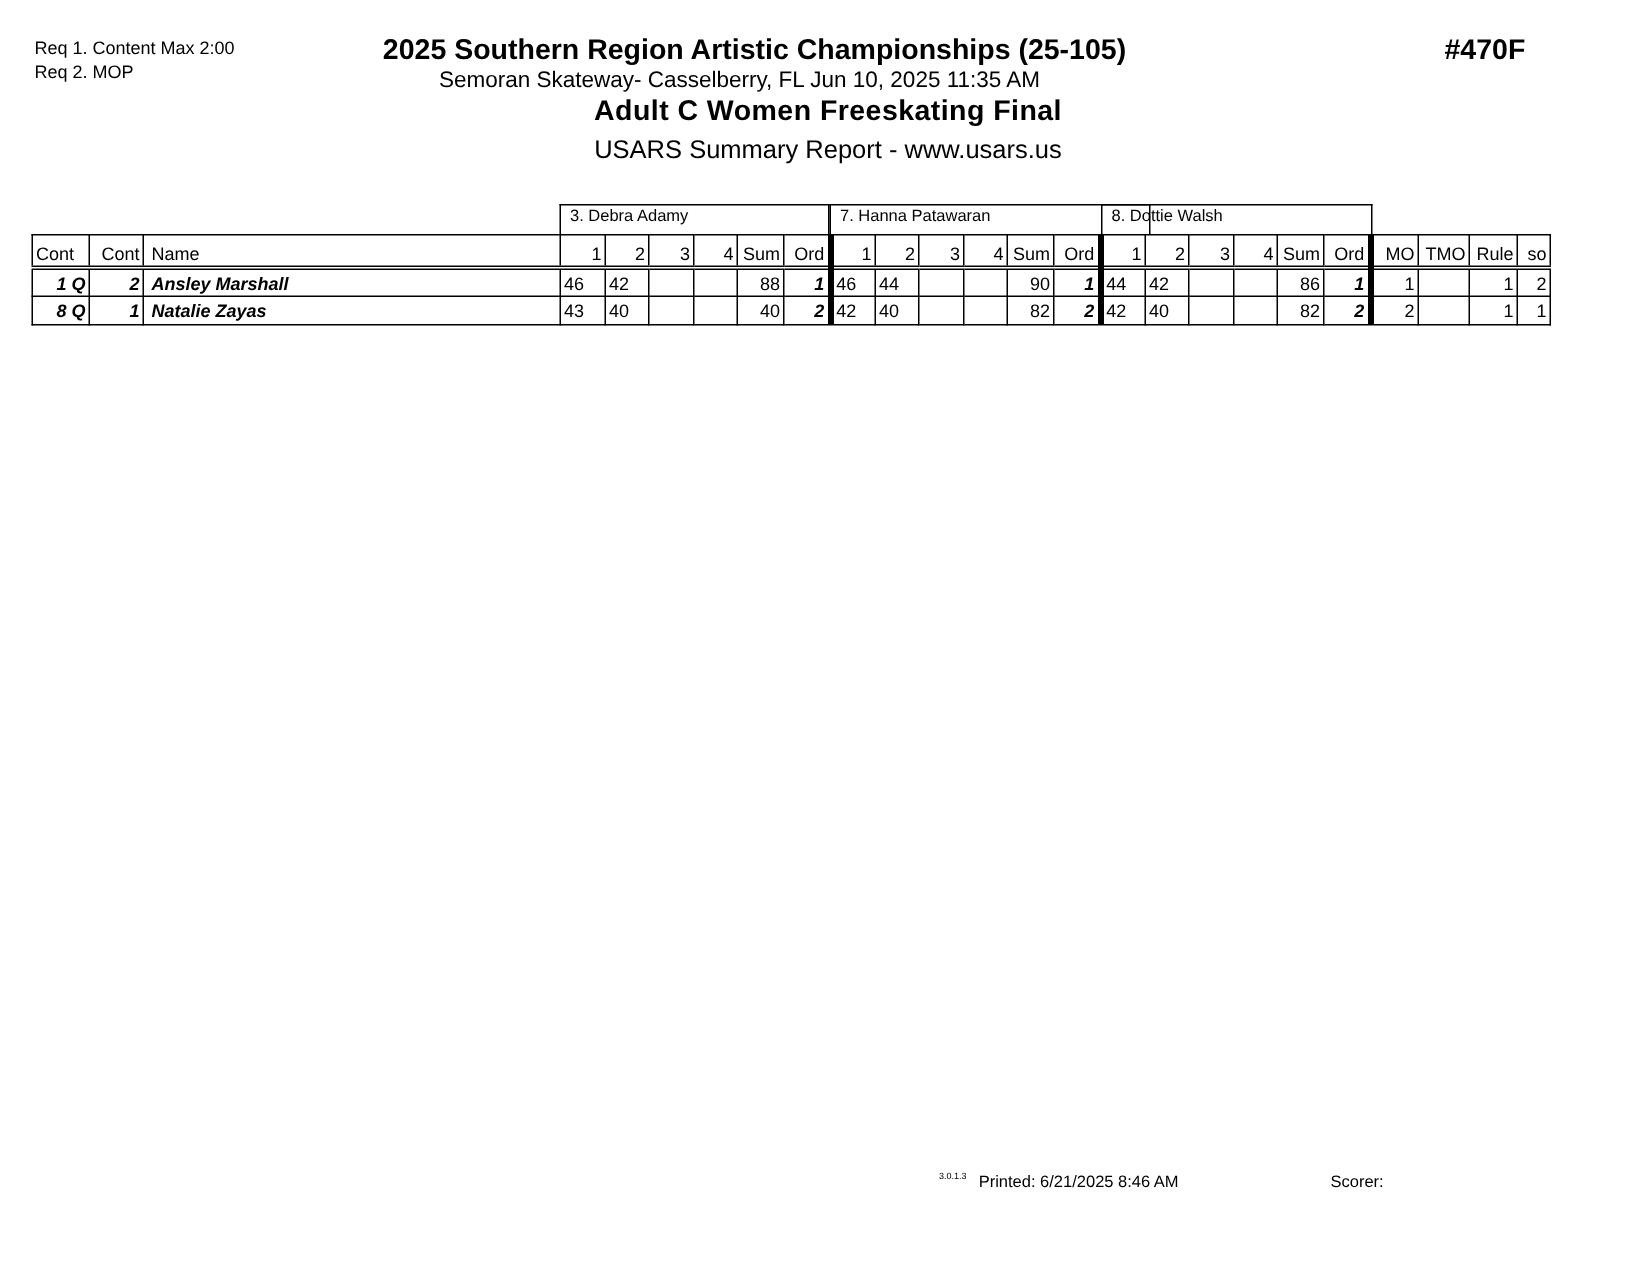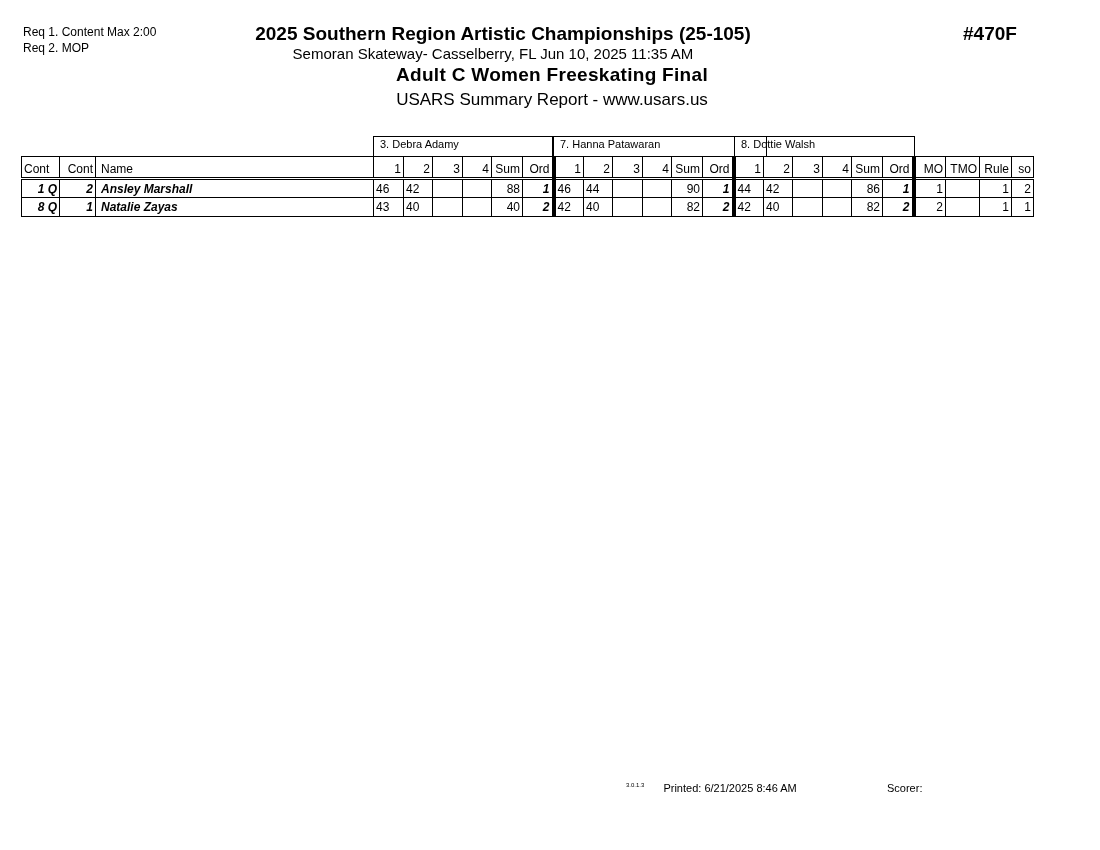--- a/index.html
+++ b/index.html
@@ -154,15 +154,15 @@
     <td class="c">2</td>
     <td class="c"></td>
     <td class="c">1</td>
     <td class="c">1</td>
   </tr>
 </tbody>
   </table>
 
 <div class="abs footer" style="left:626px;">
   <span class="ver">3.0.1.3</span>
-  <span style="margin-left:16px">Printed:  6/21/2025  8:46 AM</span>
+  <span style="margin-left:5px">Printed:  6/21/2025  8:46 AM</span>
 </div>
 <div class="abs footer" style="left:854px;margin-left:33px;">Scorer:</div>
 
 </body></html>

